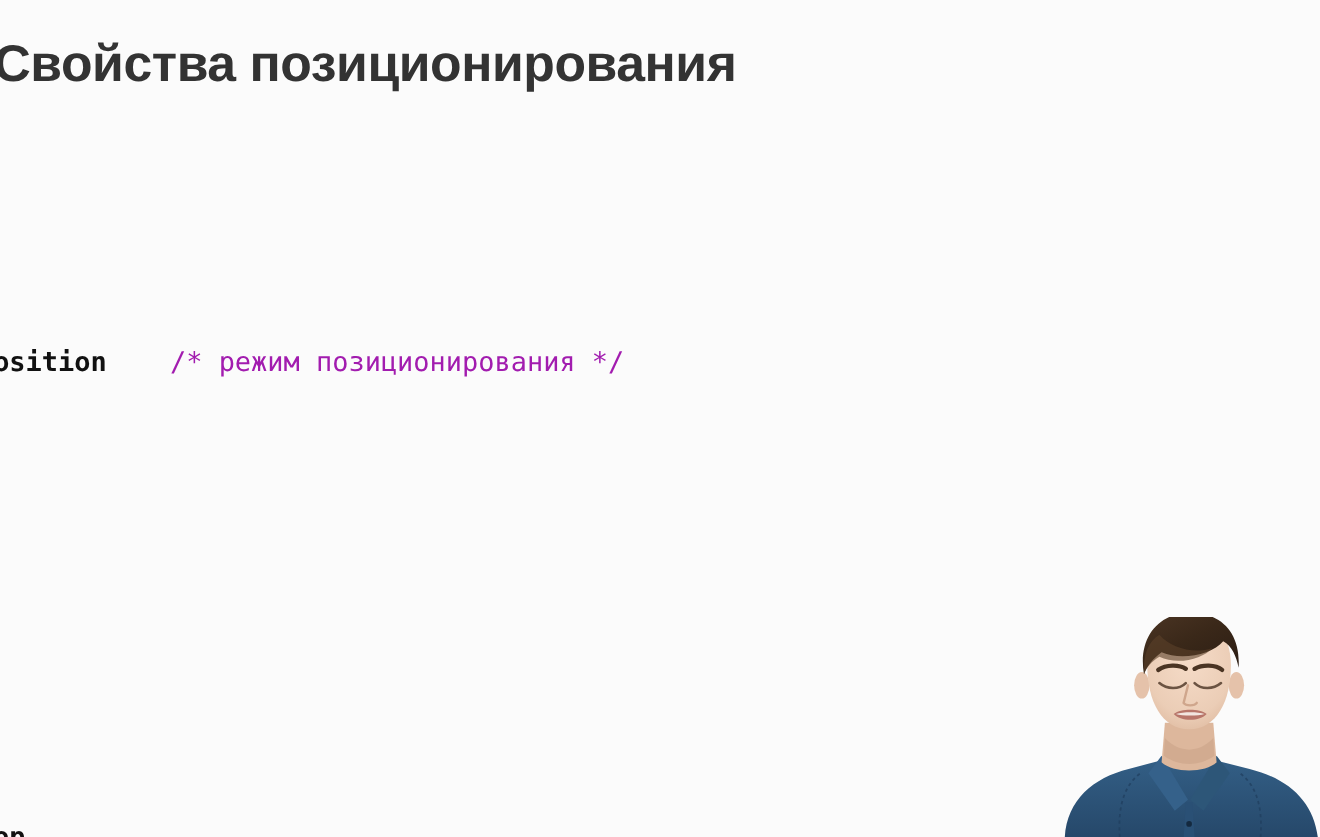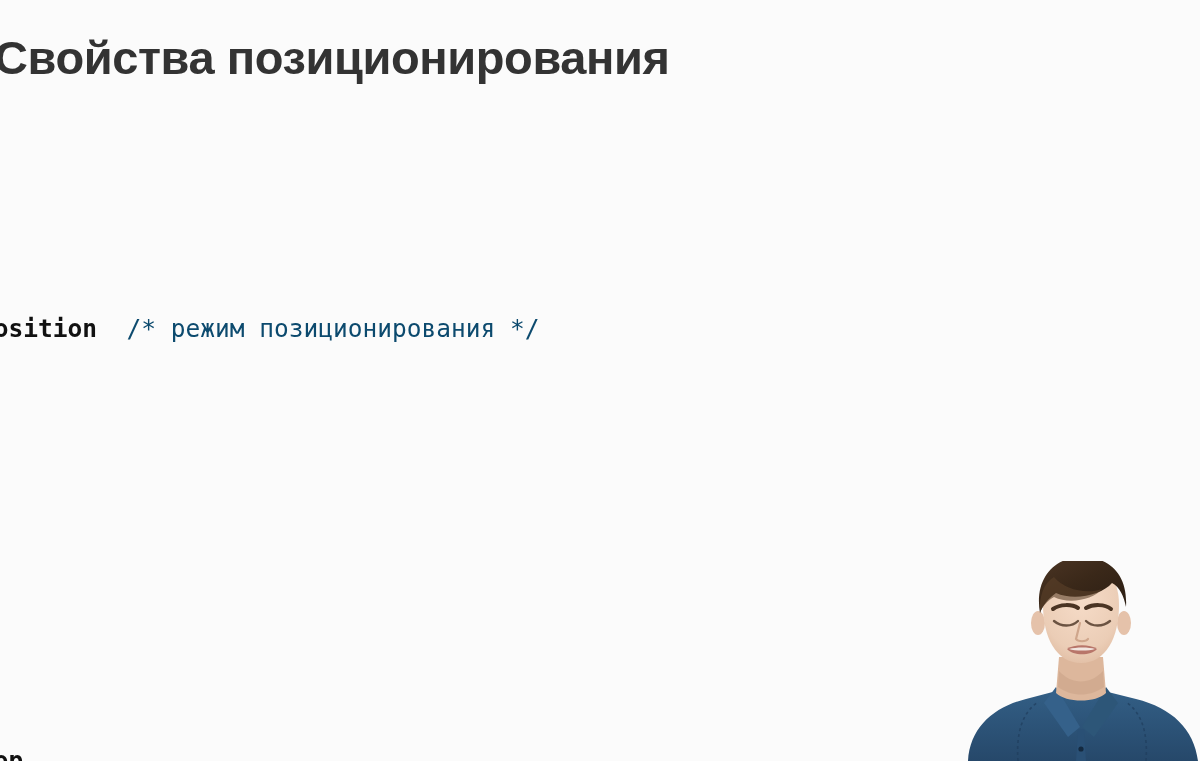--- a/index.html
+++ b/index.html
@@ -57,22 +57,23 @@
   .code-line.spacer {
     height: 54px;
   }
 
   .prop {
     color: #111111;
     font-weight: 700;
   }
 
   .comment {
-    color: #0c4a6e;
+    color: #a21caf;
     font-weight: 400;
+    margin-left: 28px;
   }
 
   
   .presenter {
     position: absolute;
     right: 0;
     bottom: 0;
     width: 240px;
     height: 200px;
     overflow: hidden;

